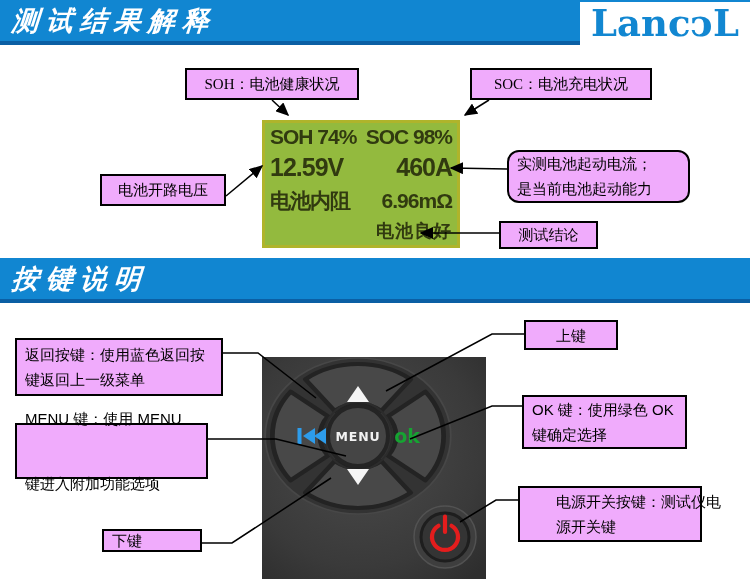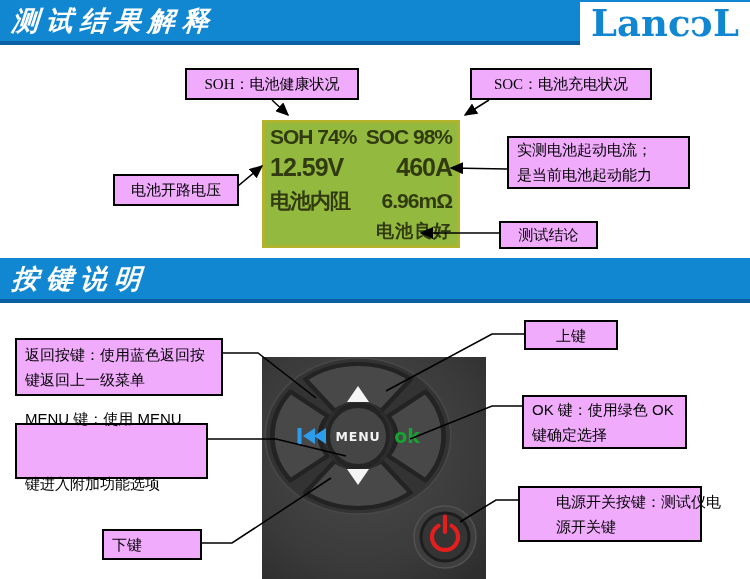--- a/index.html
+++ b/index.html
@@ -141,40 +141,40 @@
       <polyline points="518,500 496,500 460,522"></polyline>
     </g>
   </svg>
 
   <div class="co serifbox center" style="left:185px;top:68px;width:174px;height:32px;">
     <div class="ln">SOH：电池健康状况</div>
   </div>
   <div class="co serifbox center" style="left:470px;top:68px;width:182px;height:32px;">
     <div class="ln">SOC：电池充电状况</div>
   </div>
-  <div class="co serifbox center" style="left:100px;top:174px;width:126px;height:32px;margin-left:13px;">
+  <div class="co serifbox center" style="left:100px;top:174px;width:126px;height:32px;">
     <div class="ln">电池开路电压</div>
   </div>
-  <div class="co serifbox padded" style="left:507px;top:136px;width:183px;height:53px;">
+  <div class="co serifbox padded" style="left:507px;top:150px;width:183px;height:53px;border-radius:12px;">
     <div class="ln">实测电池起动电流；</div>
     <div class="ln">是当前电池起动能力</div>
   </div>
   <div class="co serifbox center" style="left:499px;top:221px;width:99px;height:28px;">
     <div class="ln">测试结论</div>
   </div>
 
   <div class="co sansbox padded" style="left:15px;top:338px;width:208px;height:58px;">
     <div class="ln">返回按键：使用蓝色返回按</div>
     <div class="ln">键返回上一级菜单</div>
   </div>
   <div class="co sansbox padded" style="left:15px;top:423px;width:193px;height:56px;gap:40px;">
     <div class="ln">MENU 键：使用 MENU</div>
     <div class="ln">键进入附加功能选项</div>
   </div>
-  <div class="co sansbox padded" style="left:102px;top:529px;width:100px;height:31px;">
+  <div class="co sansbox padded" style="left:102px;top:529px;width:100px;height:23px;">
     <div class="ln">下键</div>
   </div>
   <div class="co sansbox padded" style="left:524px;top:320px;width:94px;height:30px;align-items:center;">
     <div class="ln">上键</div>
   </div>
   <div class="co sansbox padded" style="left:522px;top:395px;width:165px;height:54px;">
     <div class="ln">OK 键：使用绿色 OK</div>
     <div class="ln">键确定选择</div>
   </div>
   <div class="co sansbox padded" style="left:518px;top:486px;width:184px;height:56px;padding-left:36px;">

